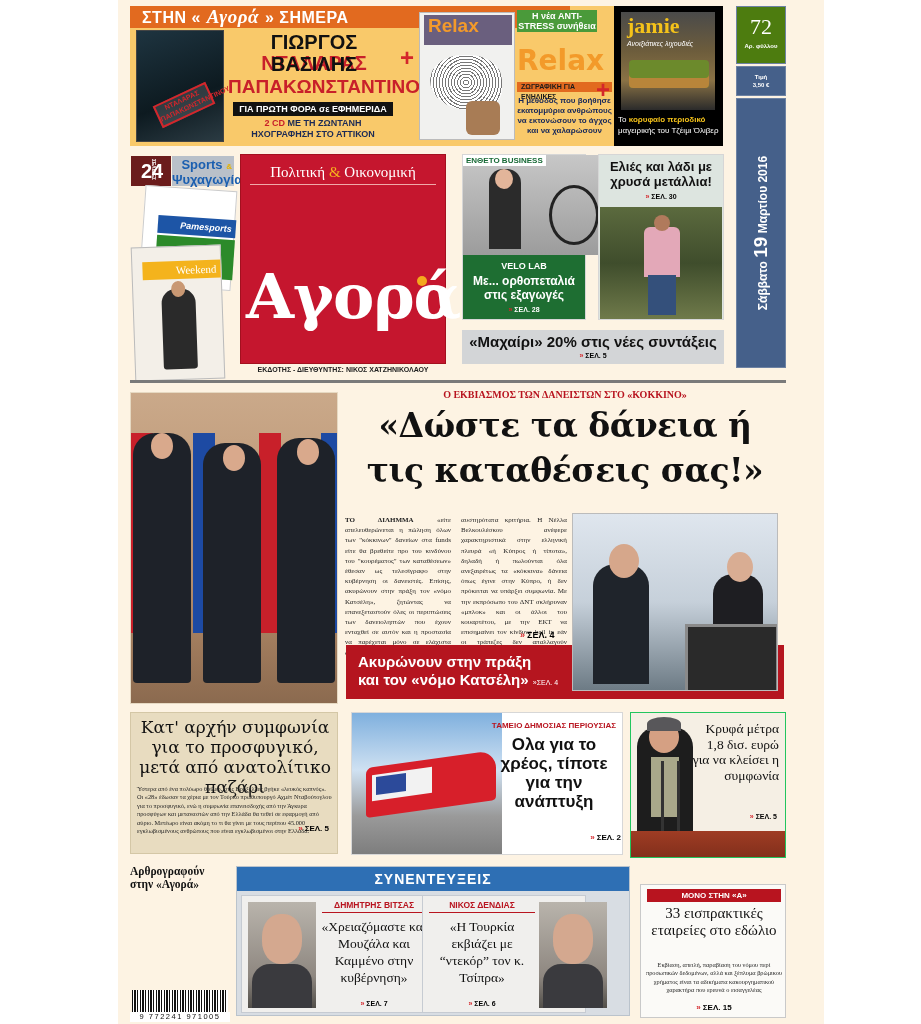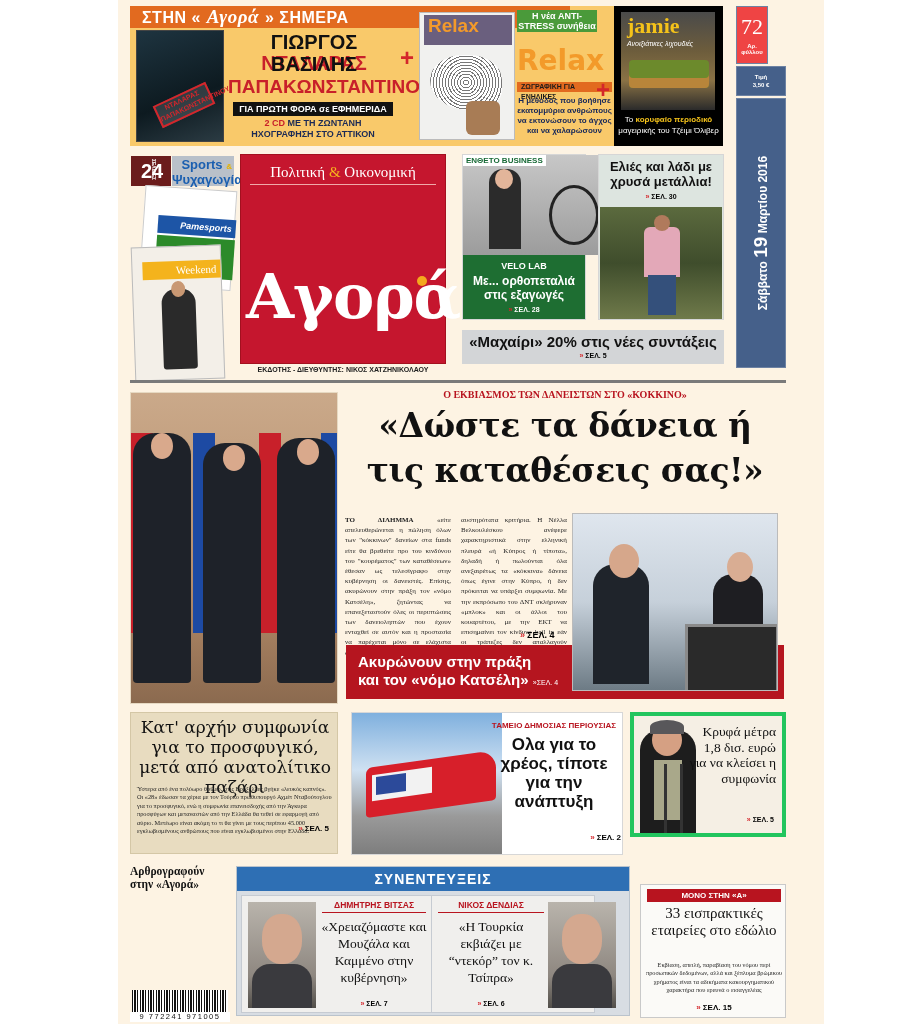--- a/index.html
+++ b/index.html
@@ -24,23 +24,23 @@
 .relax-book .chair{position:absolute;left:46px;top:88px;width:34px;height:34px;background:#a87c55;border-radius:6px}
 .antistress{left:517px;top:10px;width:80px;height:22px;background:#4a9a3a;color:#fff;font-size:9px;font-weight:bold;text-align:center;line-height:10px;padding-top:1px}
 .relax-big{left:517px;top:44px;width:80px;color:#f39a2a;font-size:28px;font-weight:bold;text-align:center;font-family:"DejaVu Sans",sans-serif}
 .zografiki{left:517px;top:82px;width:95px;height:10px;background:#e26a1f;color:#1b1b1b;font-size:7px;font-weight:bold;line-height:10px;padding-left:4px}
 .relax-desc{left:517px;top:96px;width:95px;color:#15275a;font-size:8px;font-weight:bold;text-align:center;line-height:10px}
 .jamie{left:614px;top:6px;width:109px;height:140px;background:#000}
 .jamie-cover{position:absolute;left:7px;top:6px;width:94px;height:98px;background:linear-gradient(#4a4a4a,#6d5d3c 40%,#8a7245 70%,#2b2b2b)}
 .jamie-cover .t{position:absolute;left:6px;top:2px;color:#f4c21a;font-weight:bold;font-size:22px;font-family:"Liberation Serif",serif;line-height:24px}
 .jamie-cover .s{position:absolute;left:6px;top:28px;color:#fff;font-style:italic;font-size:7px}
 .jamie-cover .cake{position:absolute;left:8px;top:48px;width:80px;height:28px;background:#6c8a2c;border-radius:4px;box-shadow:inset 0 -10px 0 #b8853a}
-.jamie-text{position:absolute;left:4px;top:108px;width:101px;color:#fff;font-size:8px;text-align:center;line-height:11px}
+.jamie-text{position:absolute;left:4px;top:108px;width:101px;color:#fff;font-size:8px;text-align:left;line-height:11px}
 .jamie-text .y{color:#f4c21a;font-weight:bold}
-.issue-box{left:736px;top:6px;width:32px;height:58px;background:#ef4444;color:#fff;text-align:center;border:1px solid #6d82a3}
+.issue-box{left:736px;top:6px;width:50px;height:58px;background:#4d7c0f;color:#fff;text-align:center;border:1px solid #6d82a3}
 .issue-box .n{font-size:22px;font-family:"Liberation Serif",serif;line-height:32px;padding-top:4px}
 .issue-box .l{font-size:6px;font-weight:bold}
 .price-box{left:736px;top:66px;width:50px;height:30px;background:#45608a;color:#fff;text-align:center;font-size:6px;font-weight:bold;line-height:8px;padding-top:6px;border:1px solid #6d82a3}
 .date-bar{left:736px;top:98px;width:50px;height:270px;background:#45608a;border:1px solid #6d82a3}
 .date-text{left:761px;top:233px;white-space:nowrap;color:#fff;font-weight:bold;font-size:12px;transform:translate(-50%,-50%) rotate(-90deg);transform-origin:center}
 .date-text .d{font-size:19px}
 .s24{left:131px;top:156px;width:40px;height:30px;background:#6b1c1c;color:#fff;font-weight:bold;font-size:20px;line-height:30px;padding-left:10px}
 .s24 small{font-size:5px;writing-mode:vertical-rl;position:absolute;right:2px;top:3px}
 .sports-lbl{left:172px;top:156px;width:62px;height:30px;background:#b9c0c9;color:#1b5fb0;font-weight:bold;font-size:13px;line-height:13px;text-align:right;padding-right:2px;padding-top:2px}
 .sports-lbl .g{color:#e5b200}
@@ -94,21 +94,21 @@
 .refugee .h{position:absolute;left:6px;top:4px;width:196px;text-align:center;font-family:"DejaVu Serif",serif;font-size:17px;line-height:20px;color:#111}
 .refugee .b{position:absolute;left:6px;top:72px;width:196px;font-family:"Liberation Serif",serif;font-size:6.3px;line-height:8.4px;color:#222}
 .train{left:351px;top:712px;width:272px;height:143px;background:#fff;border:1px solid #d7d7d7;overflow:hidden}
 .train-img{position:absolute;left:0;top:0;width:150px;height:143px;background:linear-gradient(#7fb0de,#cfe1f2 40%,#9a9a9a 72%,#7c7c7c)}
 .train-body{position:absolute;left:14px;top:46px;width:130px;height:50px;background:#d71f2a;border-radius:6px 18px 4px 4px;transform:skewY(-8deg)}
 .train-white{position:absolute;left:20px;top:58px;width:60px;height:26px;background:#f2f2f2;transform:skewY(-8deg)}
 .train-blue{position:absolute;left:24px;top:62px;width:30px;height:18px;background:#2c4a9a;transform:skewY(-8deg)}
 .train-kicker{position:absolute;left:135px;top:8px;width:134px;text-align:center;color:#b8141f;font-weight:bold;font-size:8px}
 .train-h{position:absolute;left:135px;top:22px;width:134px;text-align:center;font-weight:bold;font-size:17px;line-height:19px;color:#111}
 .train-sel{position:absolute;left:135px;top:120px;width:134px;text-align:right}
-.tsak{left:630px;top:712px;width:156px;height:125px;background:#f5efe4;border:4px solid #22c55e;overflow:hidden}
+.tsak{left:630px;top:712px;width:156px;height:146px;background:#f5efe4;border:1px solid #22c55e;overflow:hidden}
 .tsak .t{position:absolute;right:6px;top:8px;width:88px;text-align:right;font-family:"Liberation Serif",serif;font-size:13.5px;line-height:15.5px;color:#111}
 .tsak .s{position:absolute;right:8px;top:100px}
 .tsak .man{position:absolute;left:6px;top:14px;width:56px;height:120px;background:#1d1d1d;border-radius:20px 20px 0 0}
 .tsak .face{position:absolute;left:18px;top:8px;width:30px;height:32px;background:#d5a083;border-radius:50%}
 .tsak .hair{position:absolute;left:16px;top:4px;width:34px;height:14px;background:#58575a;border-radius:50% 50% 0 0}
 .tsak .sweater{position:absolute;left:20px;top:44px;width:28px;height:60px;background:#a9a88a}
 .tsak .podium{position:absolute;left:0;top:118px;width:156px;height:30px;background:linear-gradient(#9f3c24,#7e2d1a)}
 .tsak .mic{position:absolute;top:48px;width:3px;height:95px;background:#333}
 .writers{left:130px;top:865px;width:100px}
 .writers .h{font-family:"Liberation Serif",serif;font-weight:bold;font-size:11.5px;line-height:13px;color:#111}
@@ -300,21 +300,21 @@
   <div class="bar">ΣΥΝΕΝΤΕΥΞΕΙΣ</div>
   <div class="ivcard" style="left:4px;width:220px">
     <div class="ivphoto" style="left:6px">
         <div class="b"></div>
         <div class="f"></div>
       </div>
     <div class="nm" style="left:80px;width:104px">ΔΗΜΗΤΡΗΣ ΒΙΤΣΑΣ</div>
     <div class="q" style="left:78px;width:108px">«Χρειαζόμαστε και Μουζάλα και Καμμένο στην κυβέρνηση»</div>
     <div class="s sel" style="left:80px;width:104px"><span class="arr">»</span><span>ΣΕΛ. 7</span></div>
   </div>
-  <div class="ivcard" style="left:194px;width:164px">
+  <div class="ivcard" style="left:185px;width:164px">
     <div class="nm" style="left:6px;width:106px">ΝΙΚΟΣ ΔΕΝΔΙΑΣ</div>
     <div class="q" style="left:4px;width:110px">«Η Τουρκία εκβιάζει με “ντεκόρ” τον κ. Τσίπρα»</div>
     <div class="s sel" style="left:6px;width:106px"><span class="arr">»</span><span>ΣΕΛ. 6</span></div>
     <div class="ivphoto" style="left:116px">
         <div class="b"></div>
         <div class="f"></div>
       </div>
   </div>
 </div>
 

